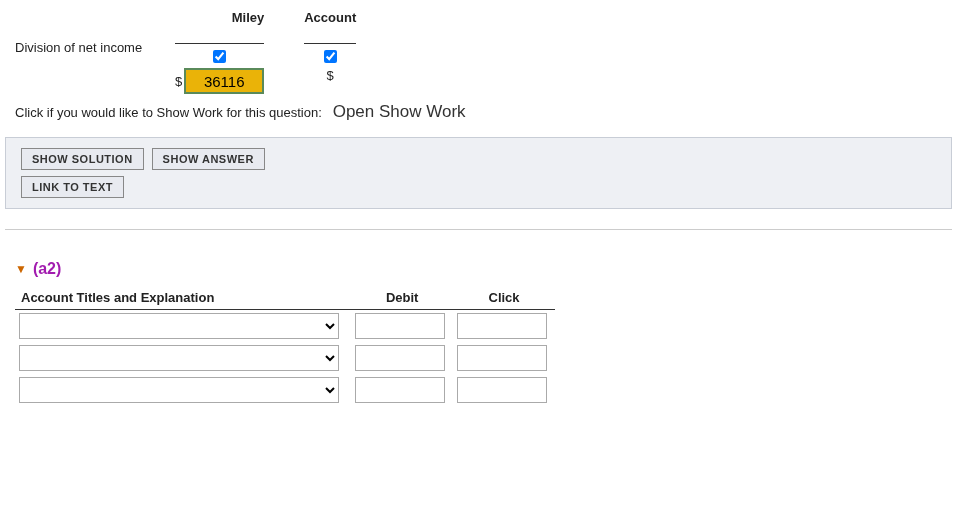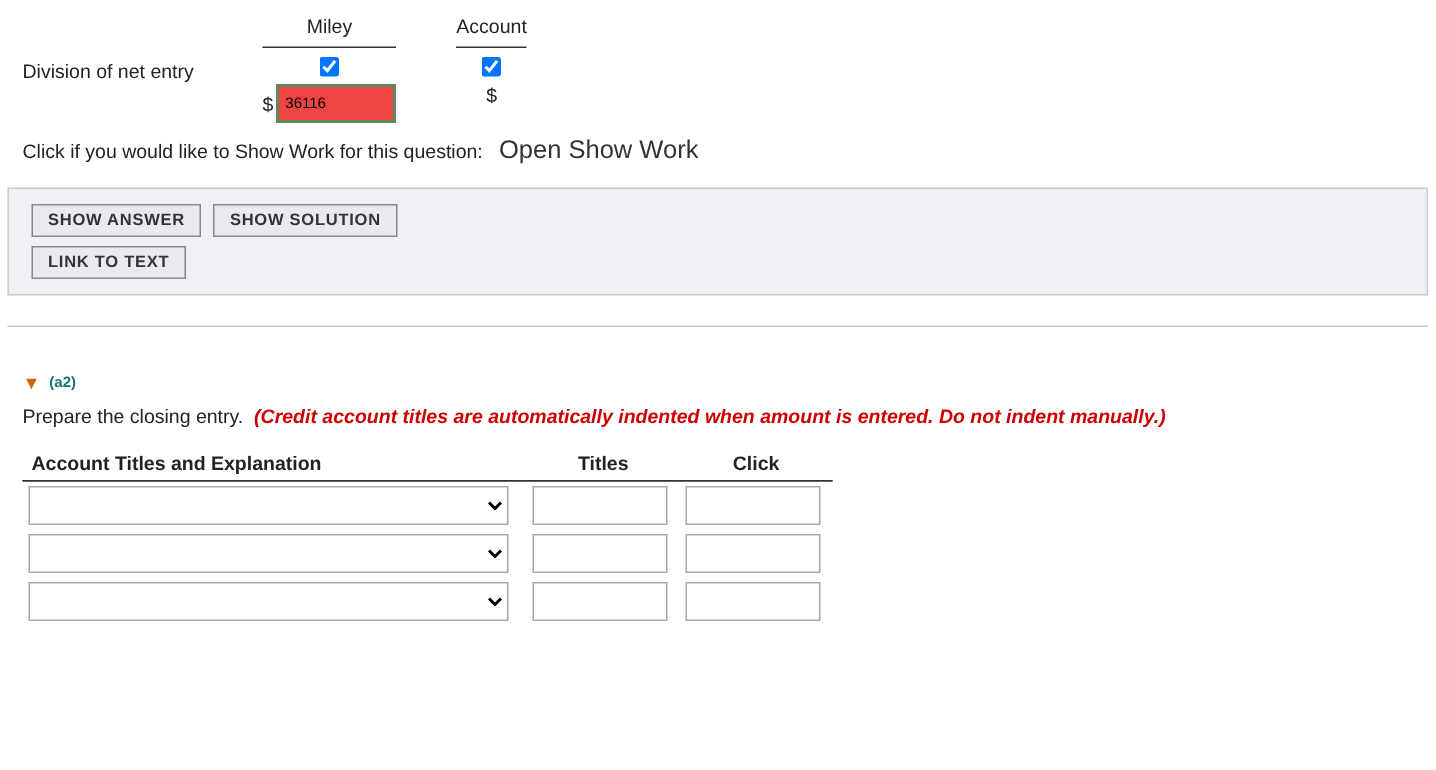--- a/index.html
+++ b/index.html
@@ -5,36 +5,36 @@
     * { box-sizing: border-box; margin: 0; padding: 0; }
     body { font-family: Arial, sans-serif; font-size: 13px; color: #222; background: #fff; }
 
     .top-section { padding: 10px 15px 15px 15px; }
 
     .header-row { display: flex; align-items: flex-start; margin-bottom: 8px; }
     .label-col { width: 160px; padding-top: 30px; font-size: 13px; }
     .columns-area { display: flex; gap: 10px; }
 
     .col-group { display: flex; flex-direction: column; align-items: center; }
-    .col-header { font-weight: normal; font-size: 13px; margin-bottom: 4px; border-bottom: 1px solid #333; width: 100%; text-align: center; padding-bottom: 6px; }
+    .col-header { font-weight: bold; font-size: 13px; margin-bottom: 4px; border-bottom: 1px solid #333; width: 100%; text-align: right; padding-bottom: 18px; }
 
     .input-row { display: flex; align-items: center; gap: 2px; margin-top: 2px; }
     .dollar-sign { font-size: 13px; }
 
     .check-input-wrap { display: flex; flex-direction: column; align-items: center; }
     .checkbox-row { margin-bottom: 2px; }
 
     input[type="text"].value-input {
       width: 80px;
       height: 26px;
       border: 2px solid #5a8a5a;
       padding: 2px 4px;
-      font-size: 10px;
-      text-align: left;
-      background: #ef4444;
+      font-size: 15px;
+      text-align: center;
+      background: #eab308;
     }
 
     .show-work-row { margin-top: 8px; font-size: 13px; }
     .show-work-link { color: #333; font-size: 17px; cursor: pointer; text-decoration: none; }
 
     .button-section { background: #eef0f4; border: 1px solid #c8cdd6; padding: 10px 15px; margin: 0 5px; }
     .btn-row-1 { display: flex; gap: 8px; margin-bottom: 6px; }
     .btn-row-2 { }
 
     .action-btn {
@@ -47,21 +47,21 @@
       color: #333;
       letter-spacing: 0.5px;
     }
 
     .divider { border: none; border-top: 1px solid #ccc; margin: 20px 5px; }
 
     .part-section { padding: 10px 15px; }
 
     .part-header { display: flex; align-items: center; gap: 6px; margin-bottom: 8px; }
     .triangle-icon { color: #cc6600; font-size: 12px; }
-    .part-label { font-weight: bold; font-size: 10px; color: #0f766e; }
+    .part-label { font-weight: bold; font-size: 16px; color: #a21caf; }
 
     .instruction { font-size: 13px; margin-bottom: 12px; color: #222; }
     .instruction em { color: #cc0000; font-style: italic; font-weight: bold; }
 
     .journal-table { border-collapse: collapse; width: 540px; }
     .journal-table th {
       text-align: left;
       font-weight: bold;
       font-size: 13px;
       padding: 4px 6px;
@@ -90,21 +90,21 @@
 
     .col-account { width: 330px; }
     .col-debit { width: 100px; text-align: center; }
     .col-credit { width: 100px; text-align: center; }
   </style>
 </head>
 <body>
 
 <div class="top-section">
   <div class="header-row">
-    <div class="label-col">Division of net entry</div>
+    <div class="label-col">Division of net income</div>
     <div class="columns-area">
 
       <div class="col-group">
         <div class="col-header">Miley</div>
         <div class="input-row">
           <div class="check-input-wrap">
             <div class="checkbox-row">
               <input type="checkbox" checked="" style="">
             </div>
             <div style="display:flex;align-items:center;gap:2px;">
@@ -136,46 +136,42 @@
 
   <div class="show-work-row">
     <span>Click if you would like to Show Work for this question:</span>
     &nbsp;
     <a href="#" class="show-work-link">Open Show Work</a>
   </div>
 </div>
 
 <div class="button-section">
   <div class="btn-row-1">
+    <button class="action-btn">SHOW SOLUTION</button>
     <button class="action-btn">SHOW ANSWER</button>
-    <button class="action-btn">SHOW SOLUTION</button>
   </div>
   <div class="btn-row-2">
     <button class="action-btn">LINK TO TEXT</button>
   </div>
 </div>
 
 <hr class="divider">
 
 <div class="part-section">
   <div class="part-header">
     <span class="triangle-icon">▼</span>
     <span class="part-label">(a2)</span>
   </div>
 
-  <div class="instruction">
-    <span>Prepare the closing entry.</span>
-    &nbsp;<em>(Credit account titles are automatically indented when amount is entered. Do not indent manually.)</em>
-  </div>
 
   <table class="journal-table">
     <thead>
       <tr>
         <th class="col-account">Account Titles and Explanation</th>
-        <th class="col-debit right">Titles</th>
+        <th class="col-debit right">Debit</th>
         <th class="col-credit right">Click</th>
       </tr>
     </thead>
     <tbody>
       <tr class="table-row">
         <td>
           <select class="account-select">
             <option value=""></option>
           </select>
         </td>

